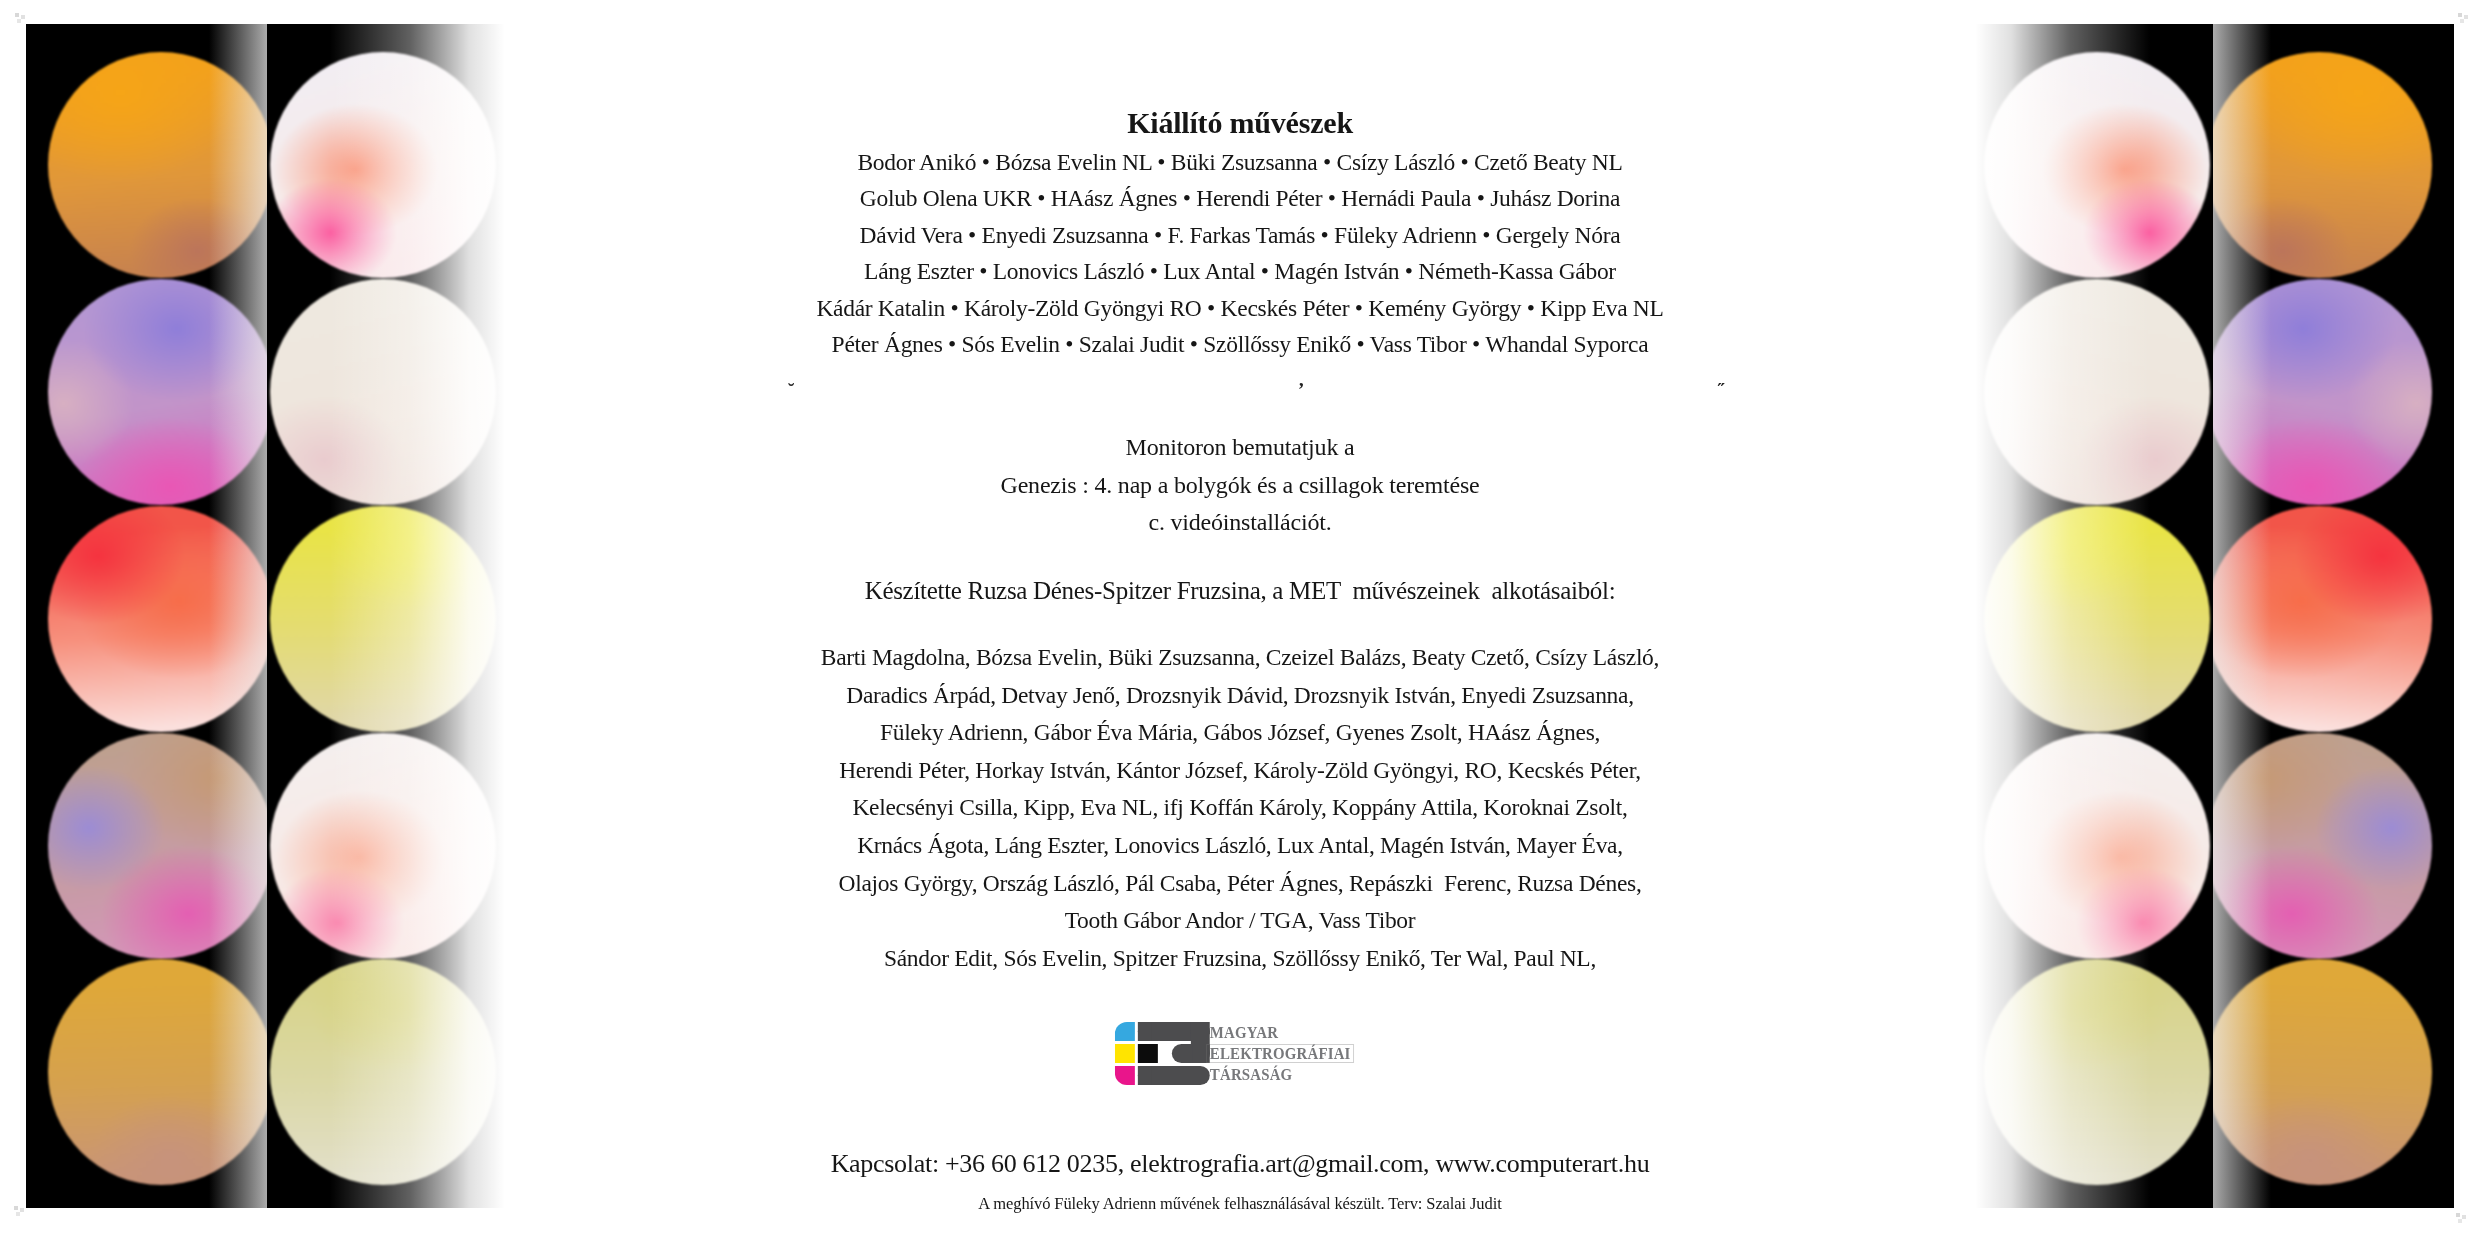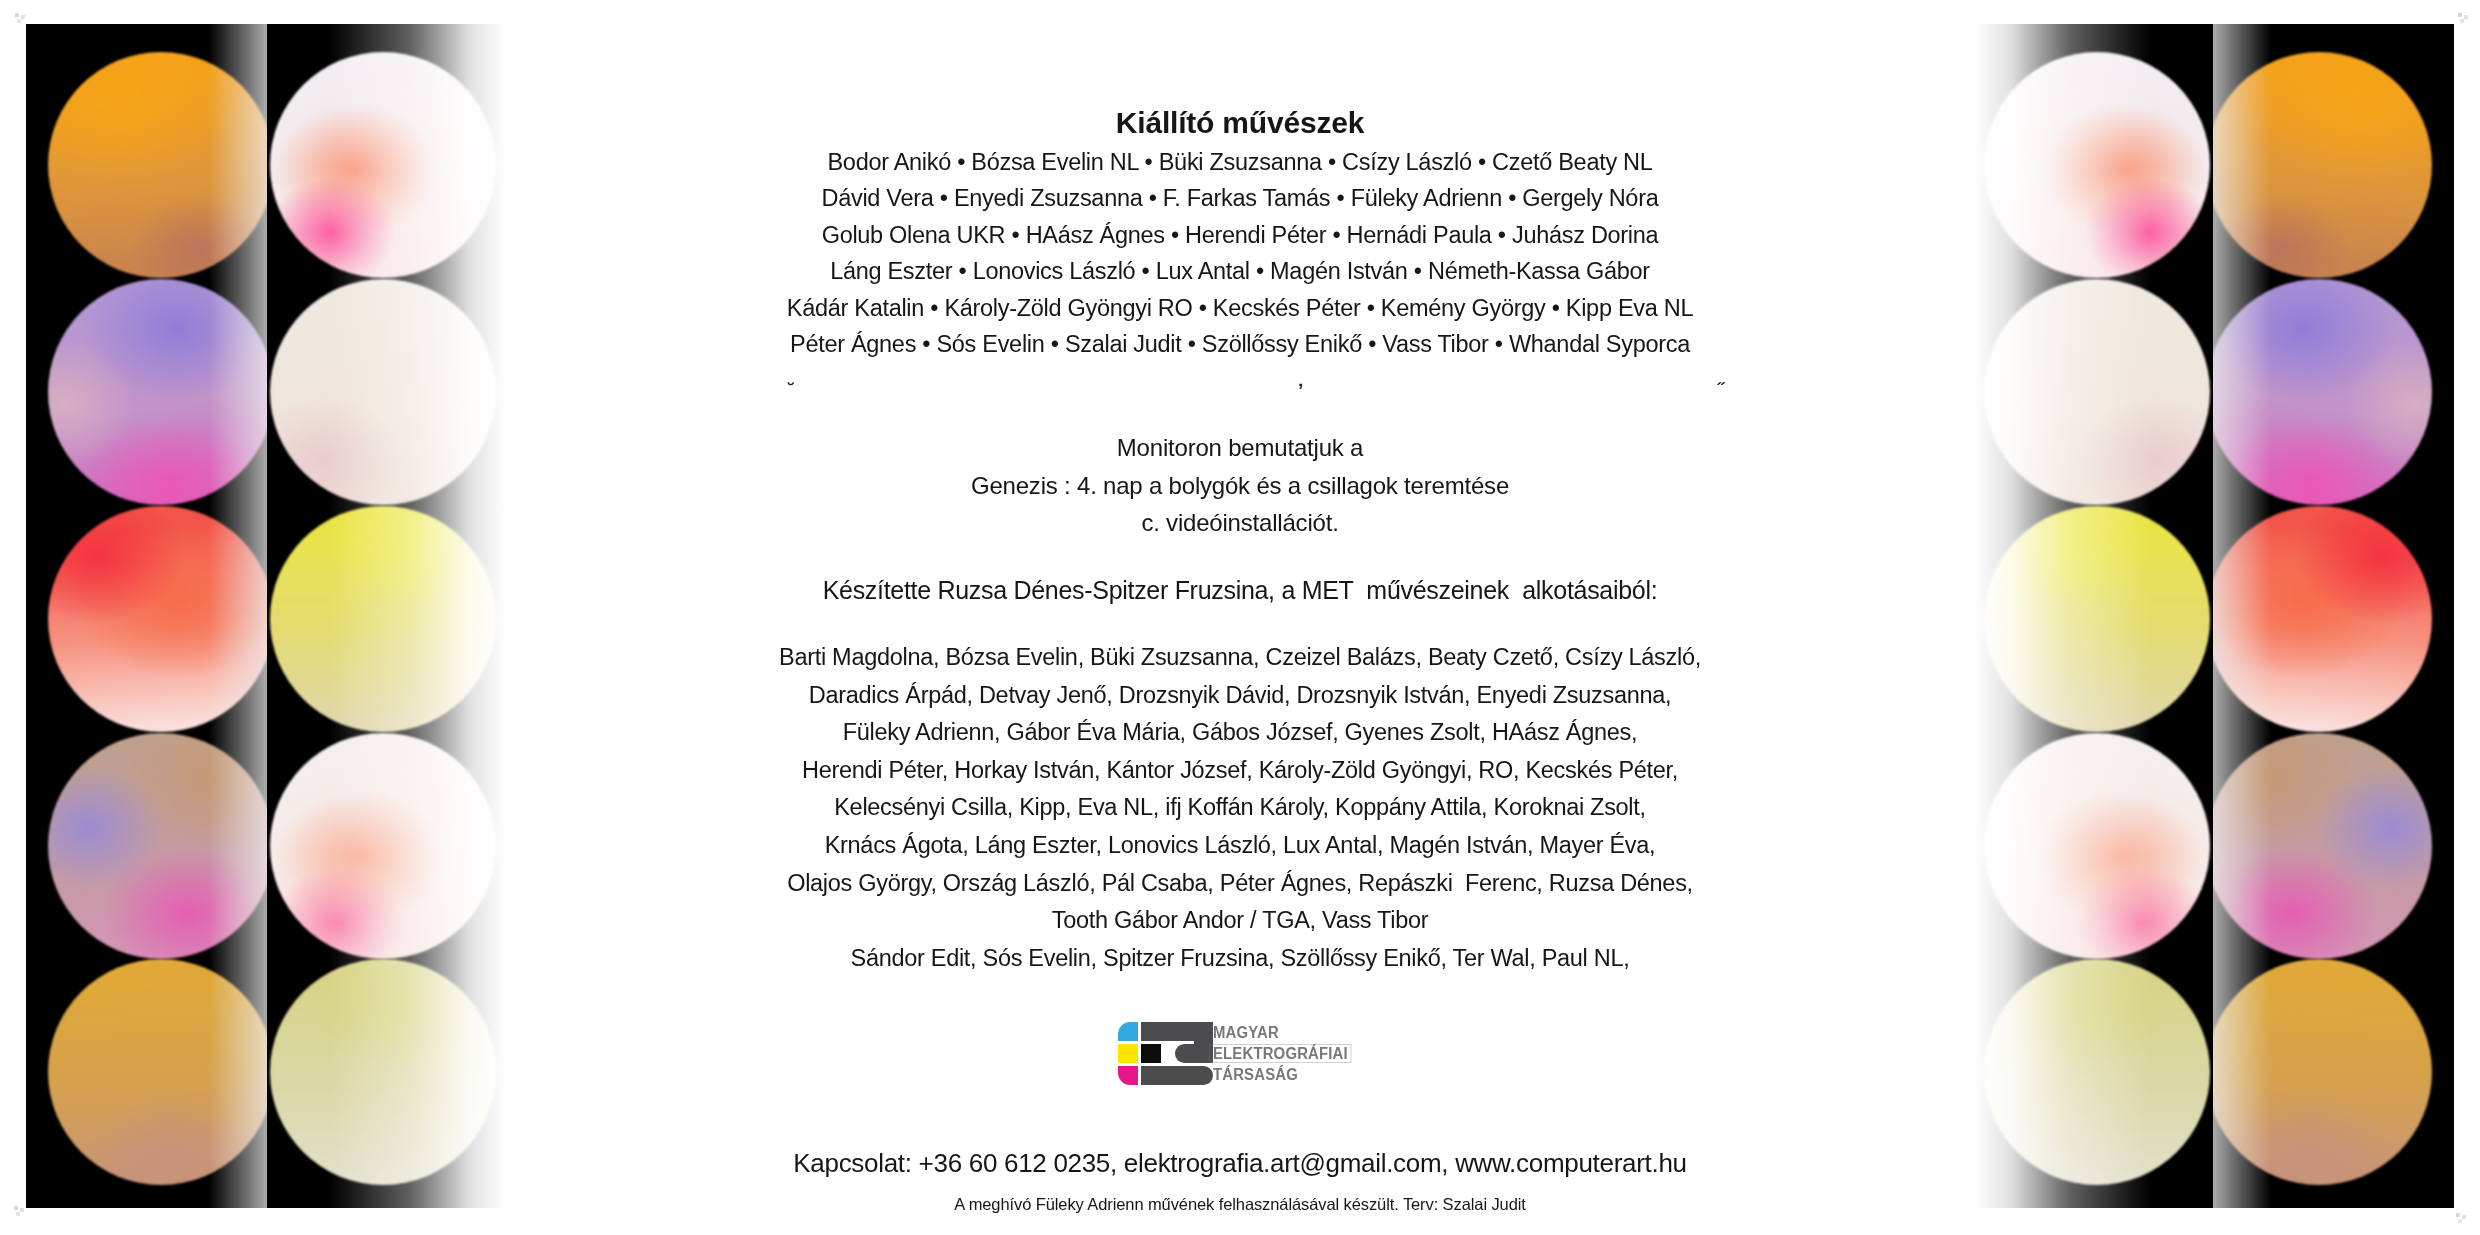--- a/index.html
+++ b/index.html
@@ -1,17 +1,17 @@
 <!DOCTYPE html>
 <html><head>
 <meta charset="utf-8">
 <style>
   html,body{margin:0;padding:0;background:#ffffff;}
   .page{position:relative;width:2480px;height:1235px;background:#ffffff;overflow:hidden;
-        font-family:Liberation Sans, sans-serif;color:#161616;}
+        font-family:Liberation Serif, serif;color:#161616;}
 
   
   .strip{position:absolute;top:24px;width:482px;height:1184px;display:flex;}
   .strip.left{left:26px;}
   .strip.right{left:1972px;transform:scaleX(-1);}
   .panel{position:relative;flex:0 0 241px;height:100%;background:#000;overflow:hidden;}
   .circle{position:absolute;width:226px;height:226px;border-radius:50%;filter:blur(1.2px);}
   .panel.inner .circle{left:22px;}
   .panel.outer .circle{left:3px;}
   .circle:nth-of-type(1){top:28px;}
@@ -144,22 +144,22 @@
         <div class="fade"></div>
       </div>
     </div>
 
   <main class="content">
 
     <h1 class="page-title">Kiállító művészek</h1>
 
     <div class="exhibitors">
         <div>Bodor Anikó • Bózsa Evelin NL • Büki Zsuzsanna • Csízy László • Czető Beaty NL</div>
+        <div>Golub Olena UKR • HAász Ágnes • Herendi Péter • Hernádi Paula • Juhász Dorina</div>
         <div>Dávid Vera • Enyedi Zsuzsanna • F. Farkas Tamás • Füleky Adrienn • Gergely Nóra</div>
-        <div>Golub Olena UKR • HAász Ágnes • Herendi Péter • Hernádi Paula • Juhász Dorina</div>
         <div>Láng Eszter • Lonovics László • Lux Antal • Magén István • Németh-Kassa Gábor</div>
         <div>Kádár Katalin • Károly-Zöld Gyöngyi RO • Kecskés Péter • Kemény György • Kipp Eva NL</div>
         <div>Péter Ágnes • Sós Evelin • Szalai Judit • Szöllőssy Enikő • Vass Tibor • Whandal Syporca</div>
       </div>
 
     <div class="clipped-line">
       <span class="frag-1">˘</span>
       <span class="frag-2">ʼ</span>
       <span class="frag-3">˝</span>
     </div>

